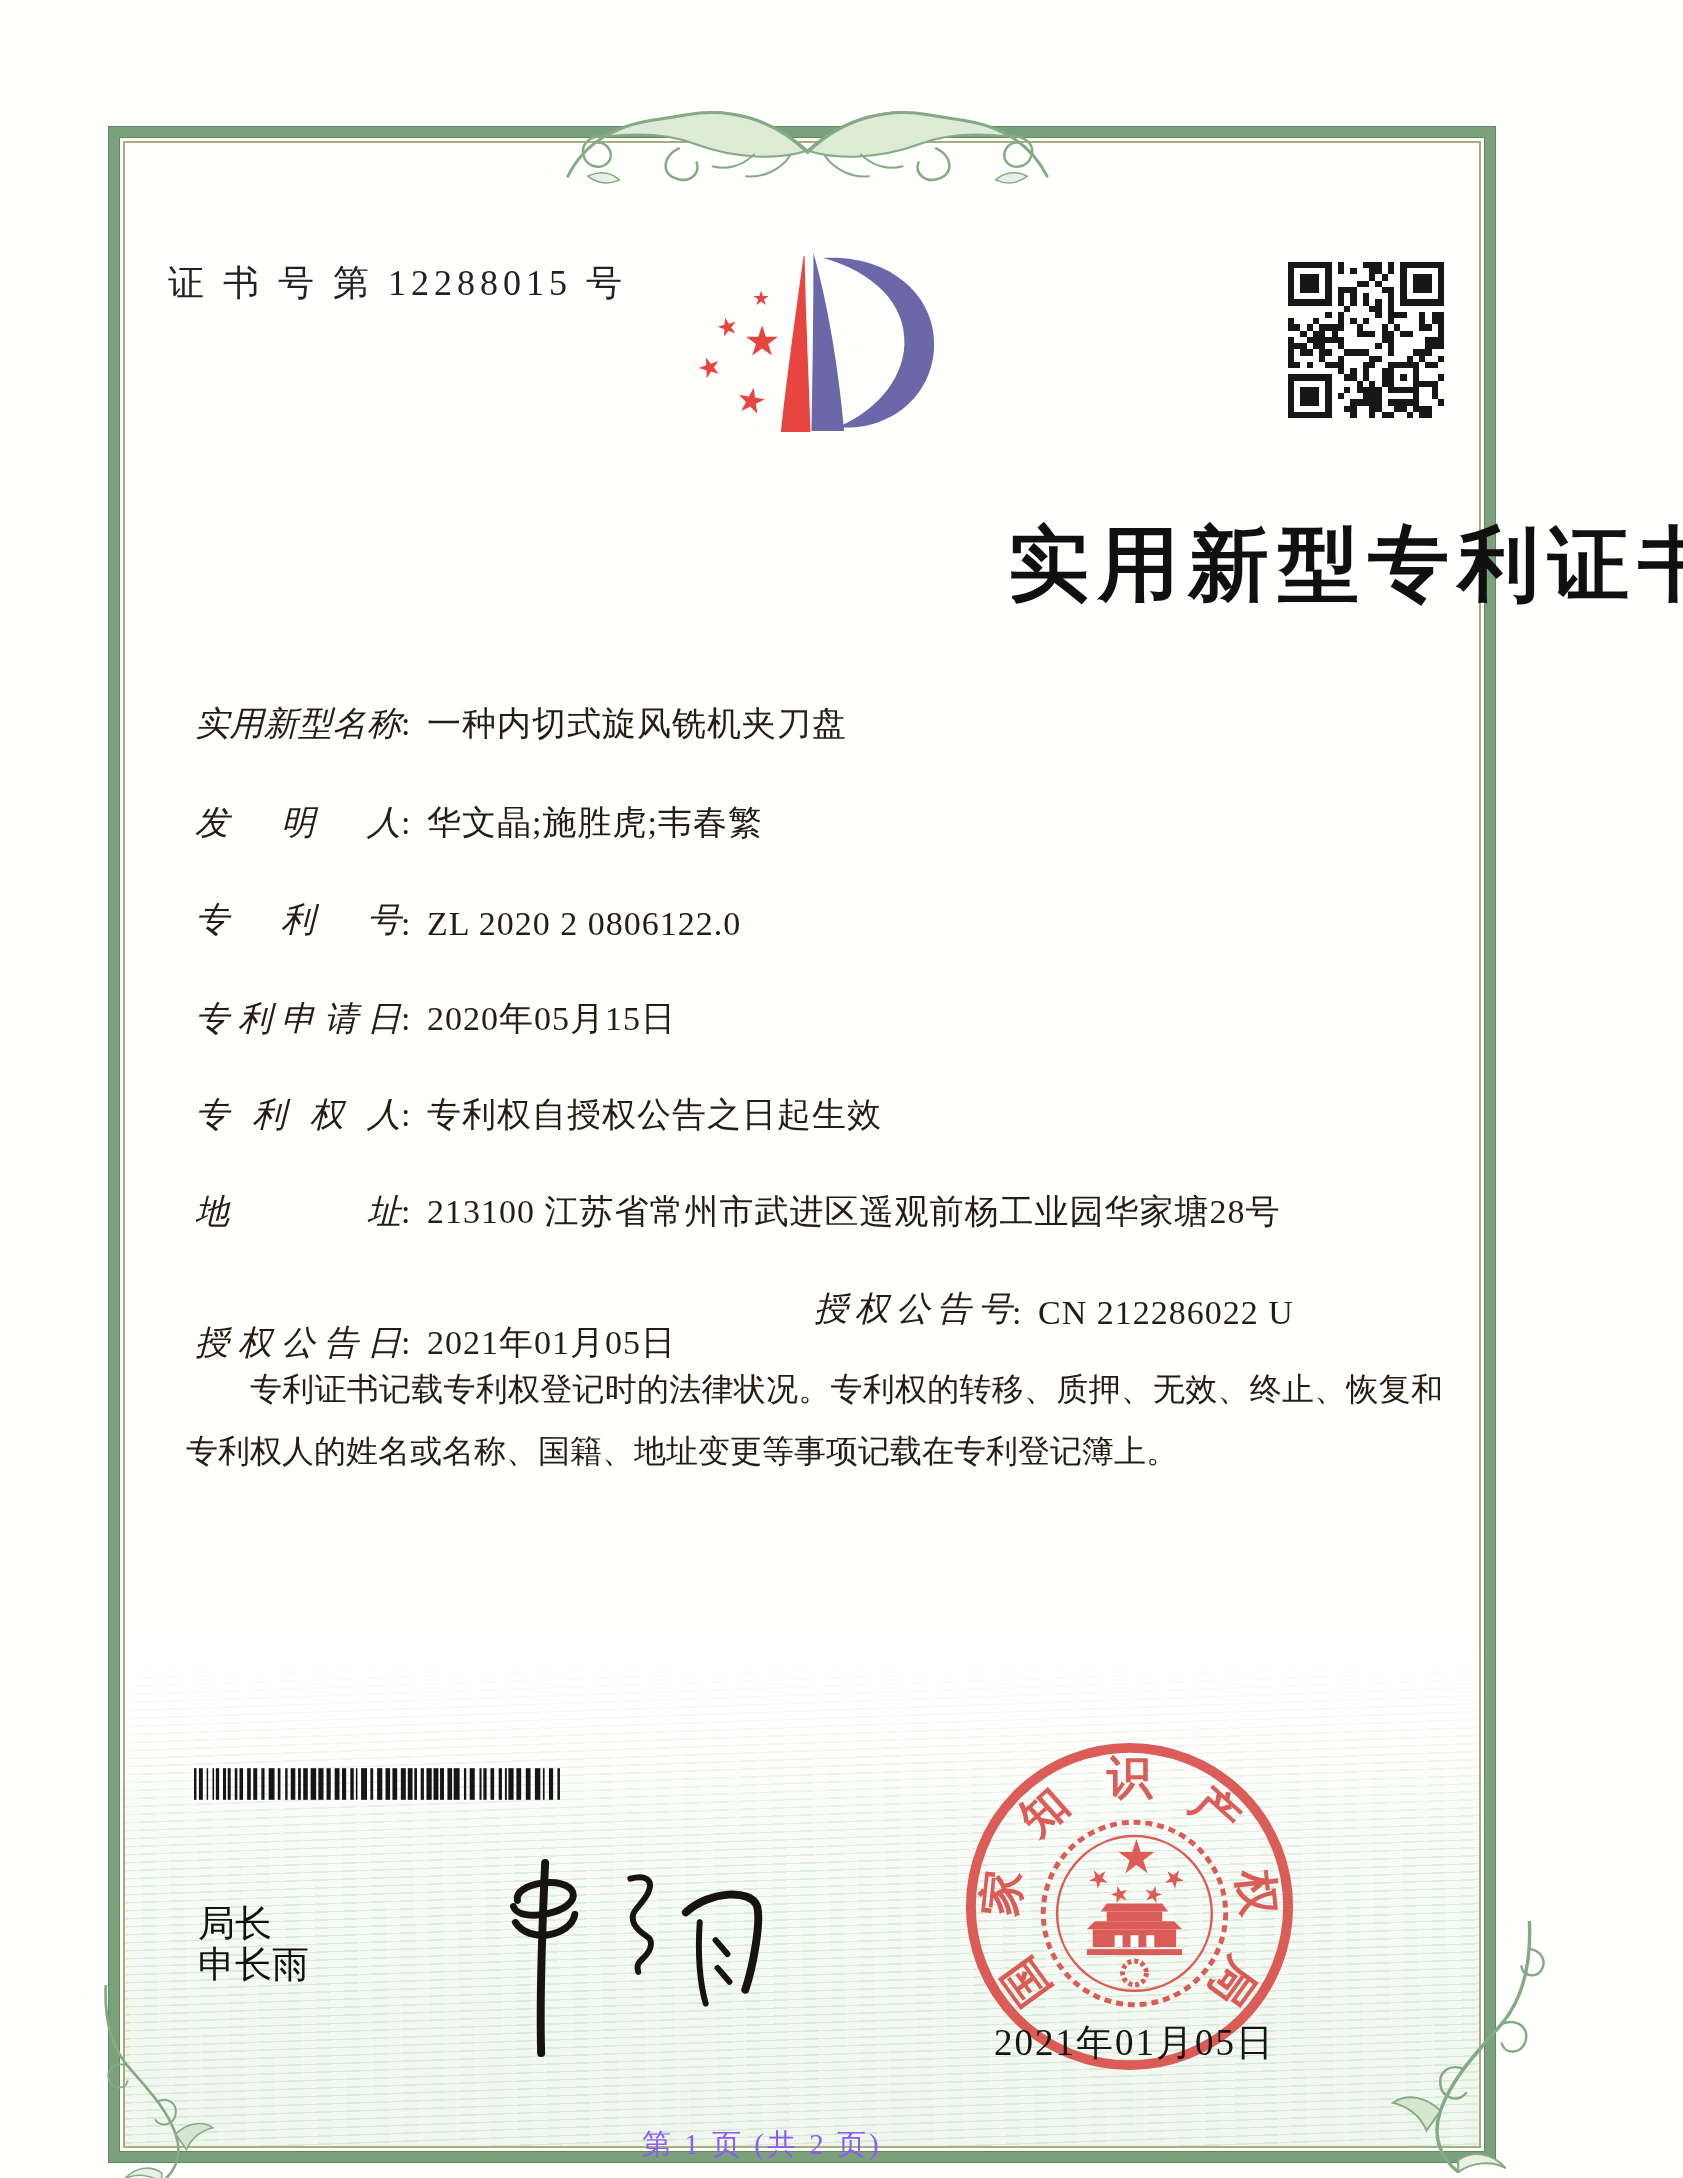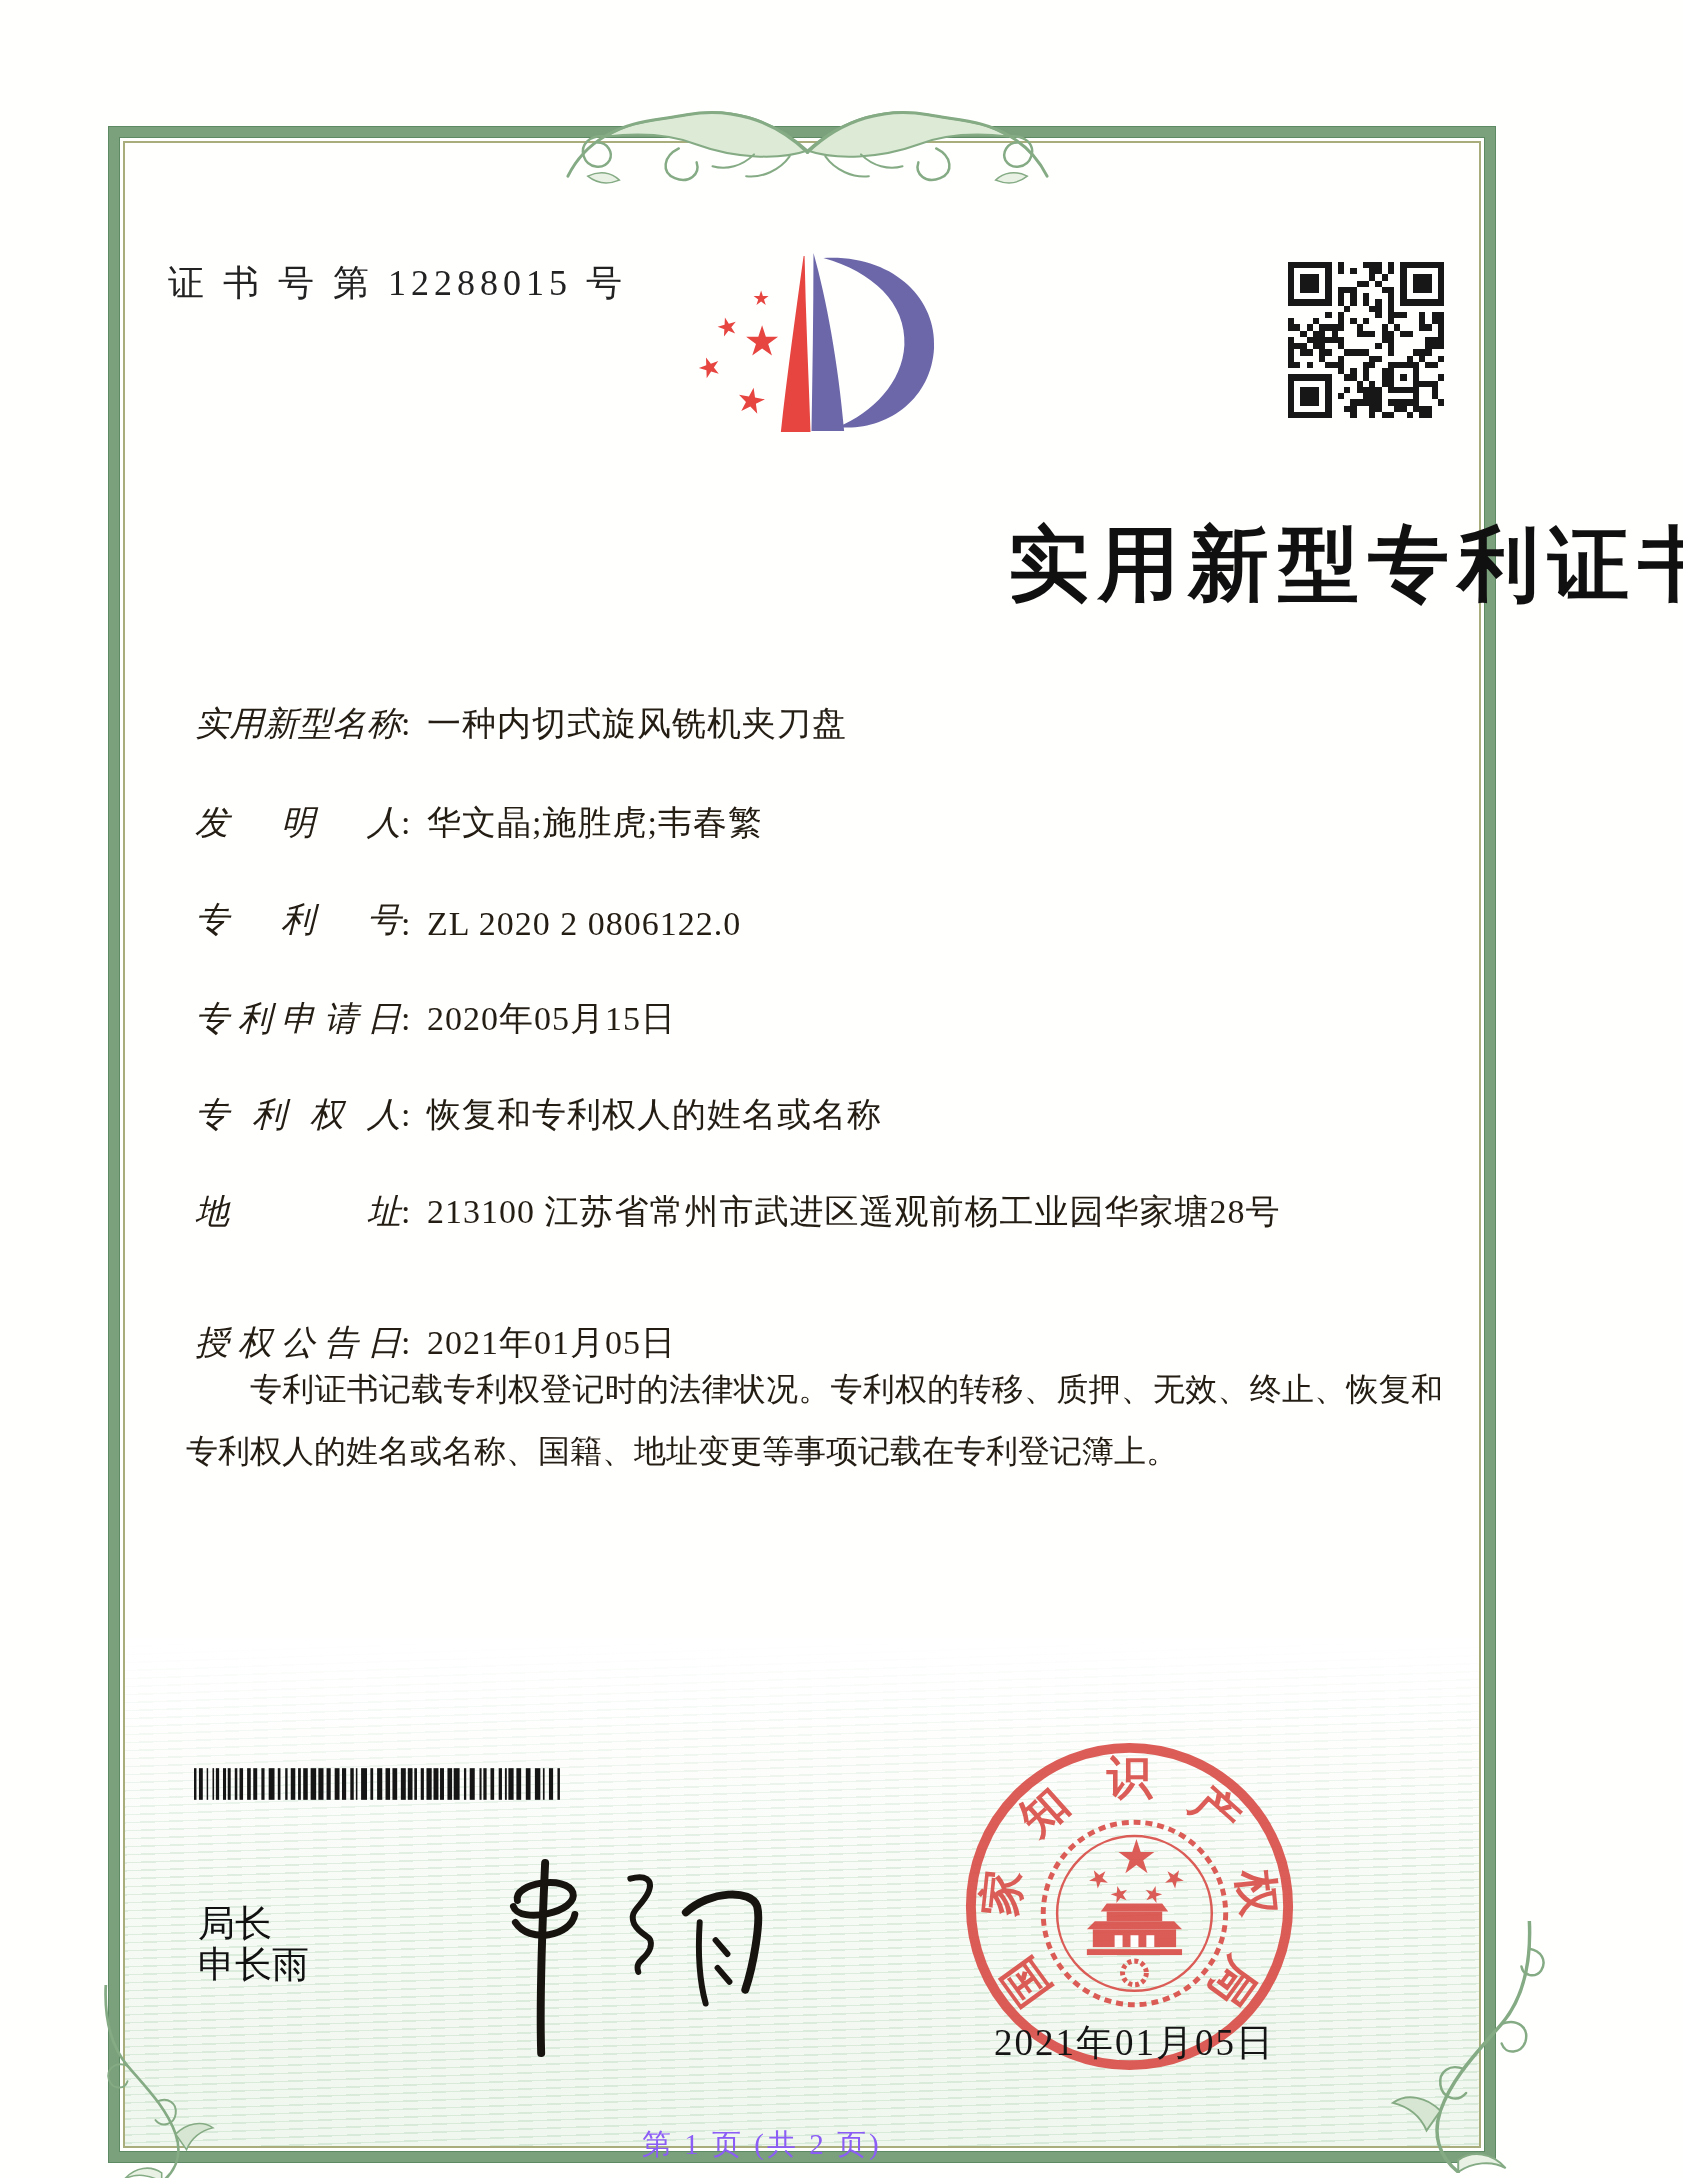--- a/index.html
+++ b/index.html
@@ -427,27 +427,30 @@
   <div class="field-row" style="top:800px;">
     <span class="flabel">发明人</span><span class="fcolon">:</span><span class="fvalue">华文晶;施胜虎;韦春繁</span>
   </div>
   <div class="field-row" style="top:897px;">
     <span class="flabel">专利号</span><span class="fcolon">:</span><span class="fvalue">ZL 2020 2 0806122.0</span>
   </div>
   <div class="field-row" style="top:996px;">
     <span class="flabel">专利申请日</span><span class="fcolon">:</span><span class="fvalue">2020年05月15日</span>
   </div>
   <div class="field-row" style="top:1092px;">
-    <span class="flabel">专利权人</span><span class="fcolon">:</span><span class="fvalue">恢复和专利权人的姓名或名称</span>
+    <span class="flabel">专利权人</span><span class="fcolon">:</span><span class="fvalue">专利权自授权公告之日起生效</span>
   </div>
   <div class="field-row" style="top:1189px;">
     <span class="flabel">地址</span><span class="fcolon">:</span><span class="fvalue">213100 江苏省常州市武进区遥观前杨工业园华家塘28号</span>
   </div>
   <div class="field-row" style="top:1320px;">
     <span class="flabel">授权公告日</span><span class="fcolon">:</span><span class="fvalue">2021年01月05日</span>
+  </div>
+  <div class="field-row" style="left:814px;top:1286px;">
+    <span class="flabel narrow">授权公告号</span><span class="fcolon">:</span><span class="fvalue">CN 212286022 U</span>
   </div>
 
   <div class="paragraphs">
     <p>专利证书记载专利权登记时的法律状况。专利权的转移、质押、无效、终止、恢复和专利权人的姓名或名称、国籍、地址变更等事项记载在专利登记簿上。</p>
   </div>
 
   <svg class="abs" id="barcode-svg" style="left:194px;top:1768px;z-index:3;" width="368" height="32" viewBox="0 0 372 32">
       <rect x="0.0" y="0" width="2.5" height="32" fill="#151515"></rect>
       <rect x="5.0" y="0" width="3.9" height="32" fill="#151515"></rect>
       <rect x="12.8" y="0" width="1.5" height="32" fill="#151515"></rect>

